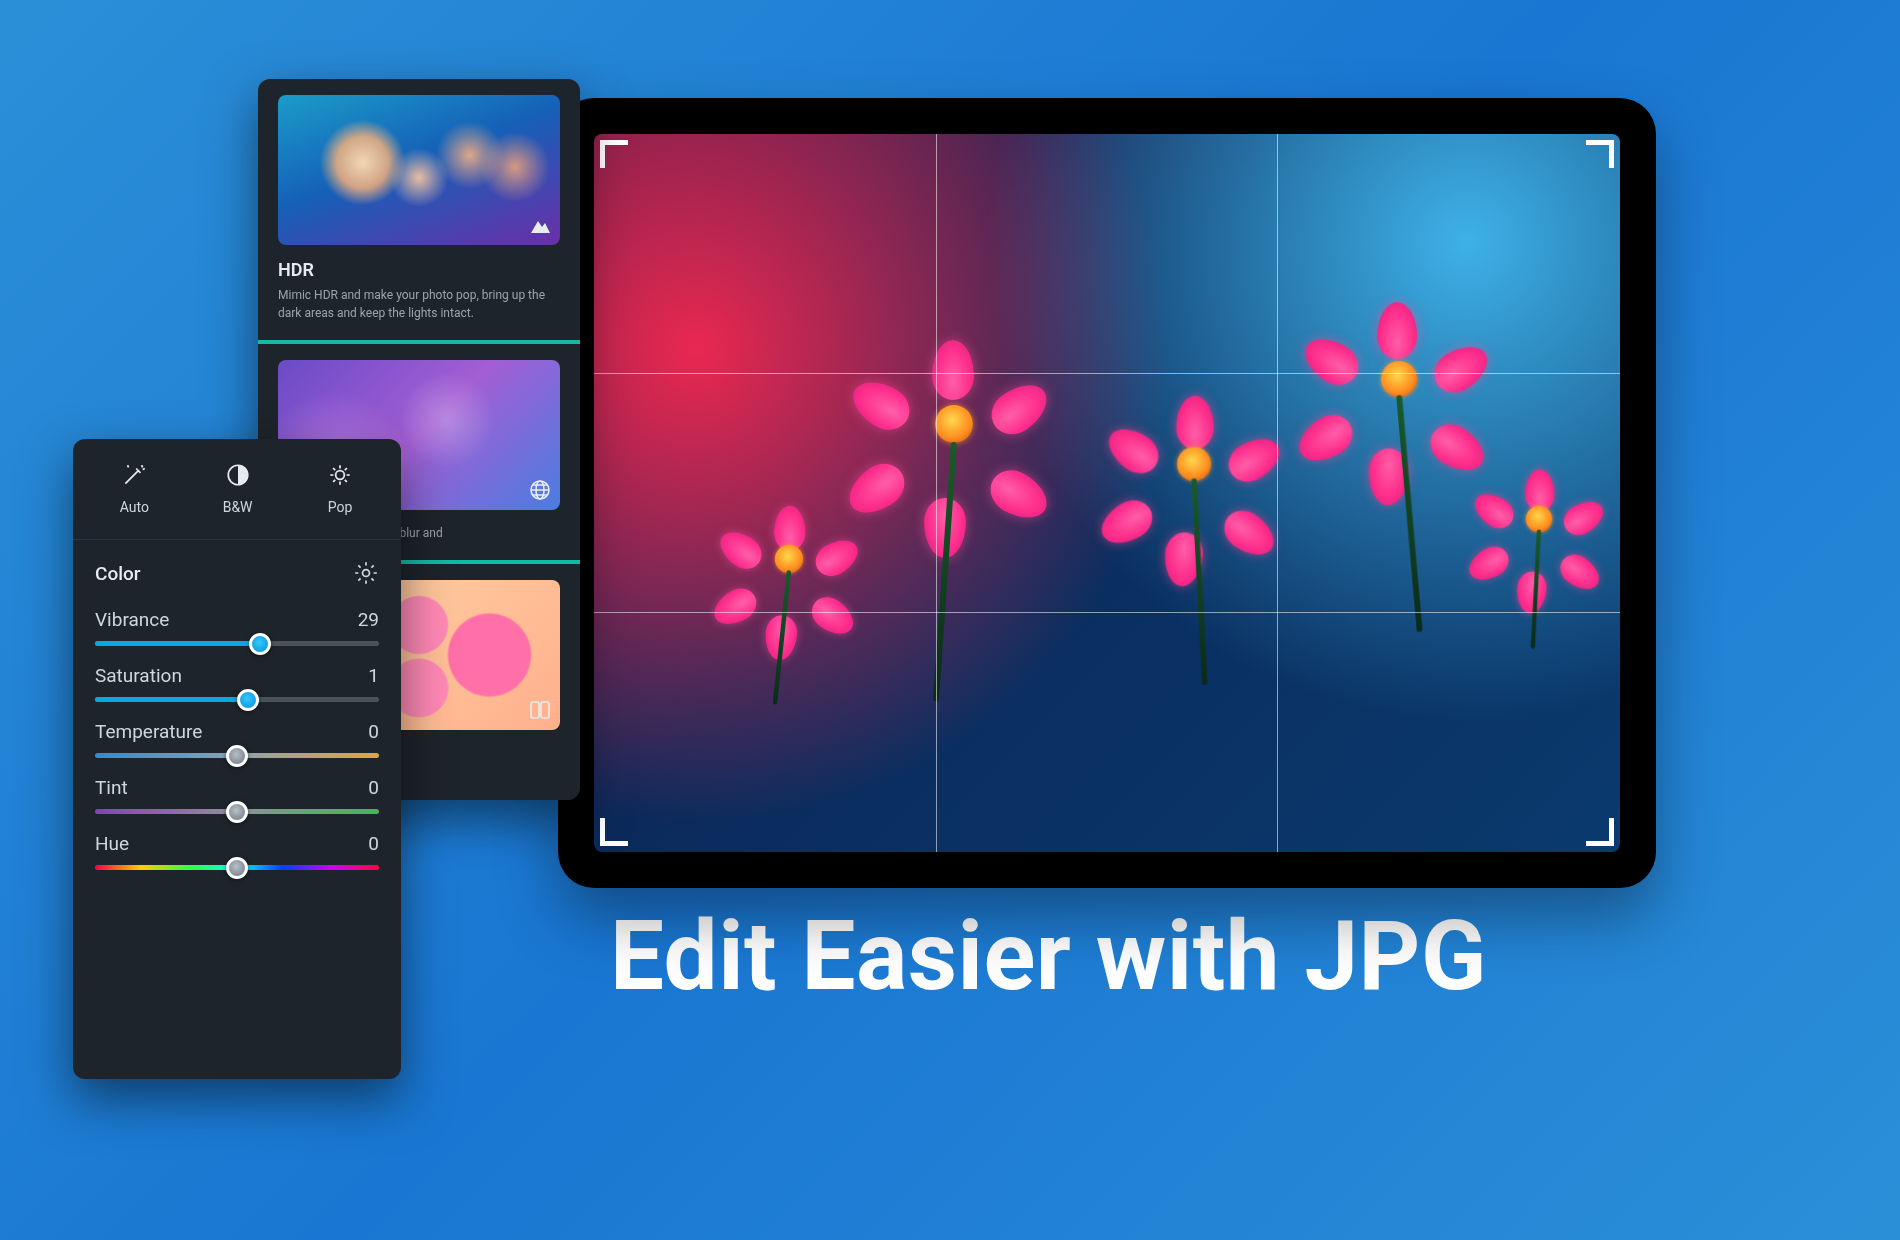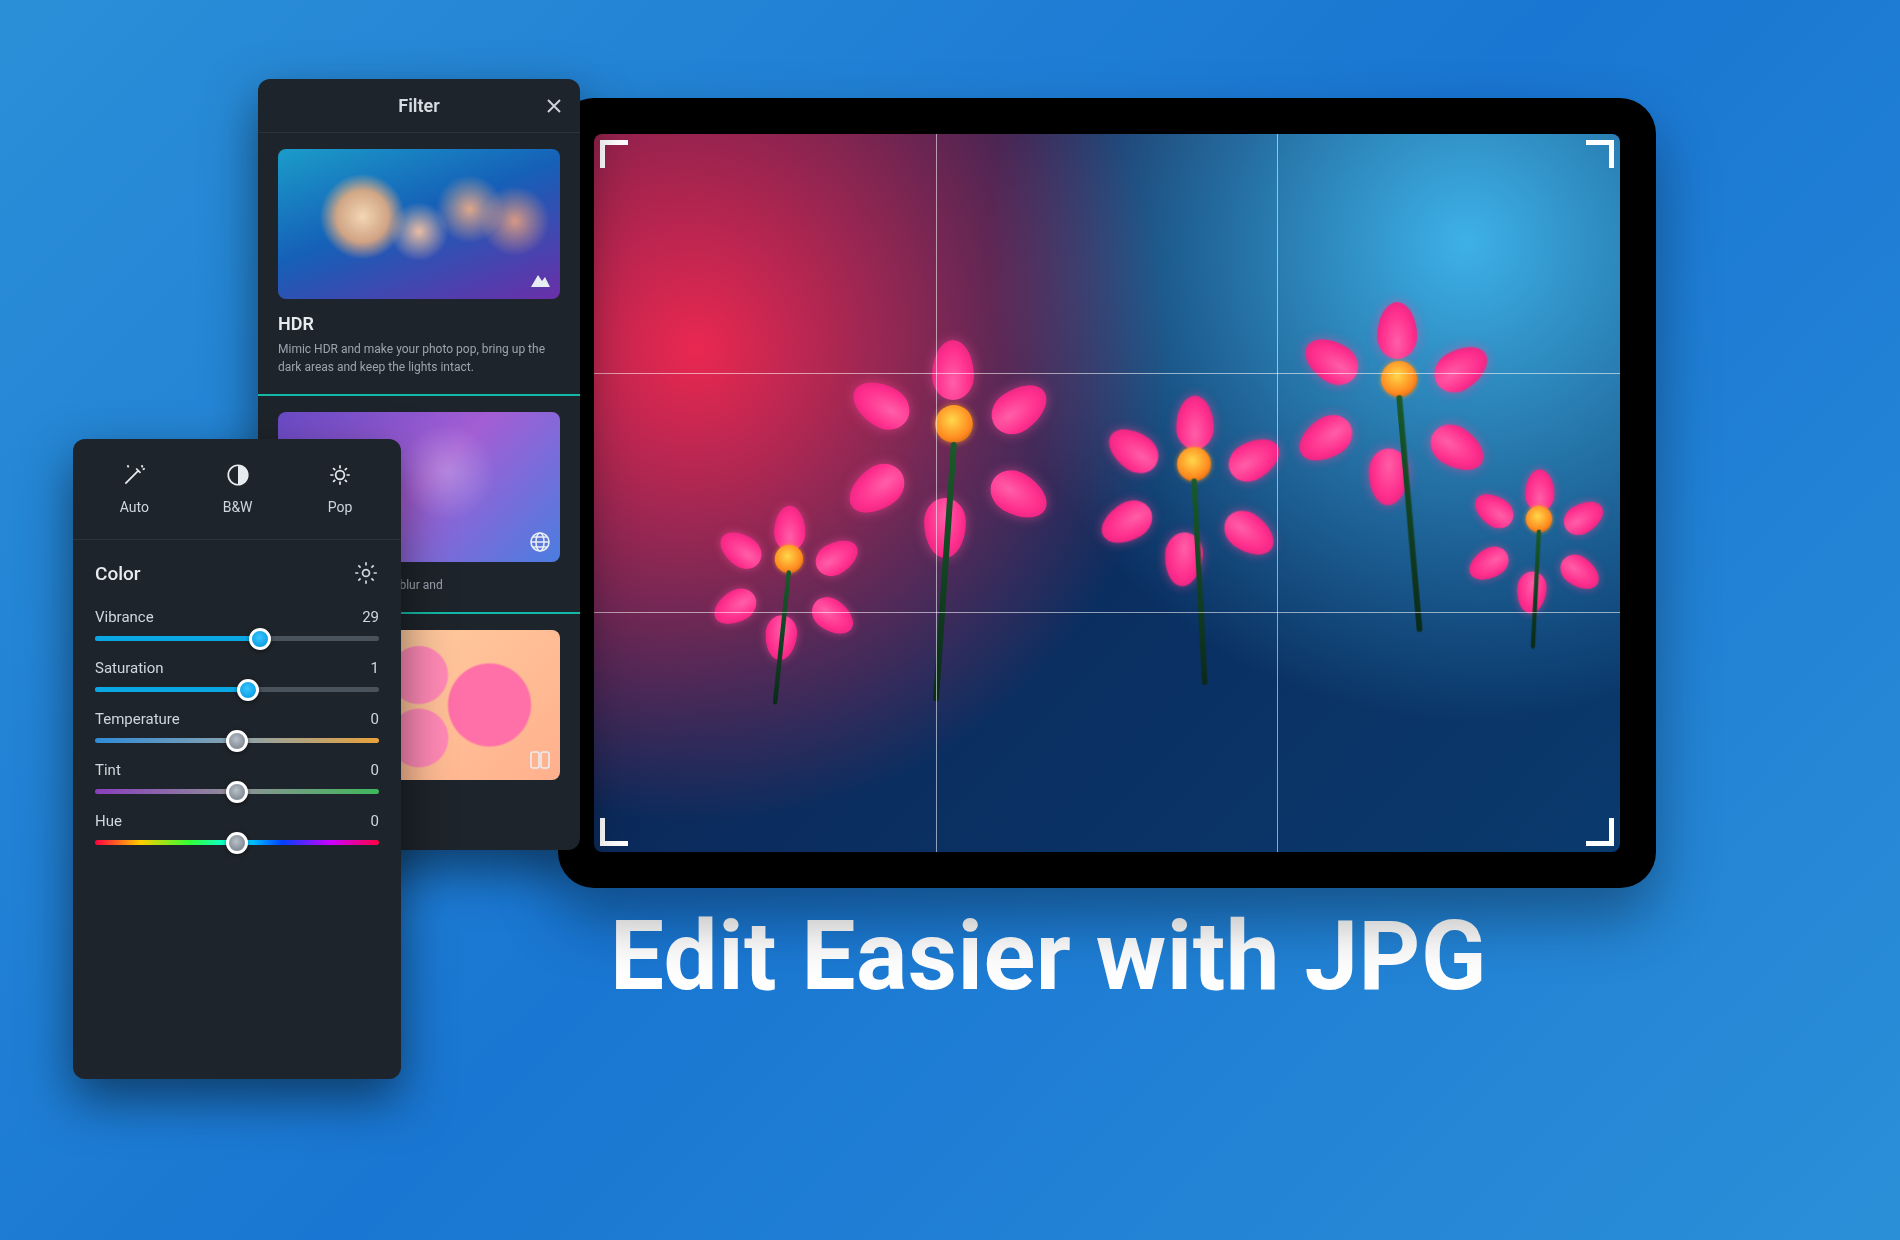--- a/index.html
+++ b/index.html
@@ -68,21 +68,21 @@
     border-bottom:1px solid #2b323a;
   }
   .panel-close {
     position:absolute; right:14px; top:50%; transform:translateY(-50%);
     width:24px; height:24px; cursor:pointer; display:flex; align-items:center; justify-content:center;
   }
   .panel-close svg { width:16px; height:16px; stroke:#ccd3da; stroke-width:2; }
 
   
   .filter-panel { left:258px; top:79px; width:322px; padding-bottom:20px; }
-  .filter-block { padding:16px 20px 18px; border-bottom:2px solid #14b8a6; }
+  .filter-block { padding:16px 20px 18px; border-bottom:4px solid #14b8a6; }
   .filter-block:last-child{border-bottom:none;}
   .thumb {
     width:100%; height:150px; border-radius:8px; position:relative; overflow:hidden;
     margin-bottom:14px;
   }
   .thumb-icon {
     position:absolute; right:8px; bottom:8px; width:24px; height:24px;
     display:flex; align-items:center; justify-content:center;
     color:#e8edf2;
   }
@@ -125,21 +125,21 @@
   .preset-icon svg { width:26px; height:26px; stroke:#e6ebf0; fill:none; stroke-width:1.6; }
 
   .section-head {
     display:flex; align-items:center; justify-content:space-between;
     padding:20px 22px 12px; font-size:19px; font-weight:500; color:#e6ebf0;
   }
   .gear { width:26px; height:26px; cursor:pointer; }
   .gear svg{width:26px;height:26px;stroke:#cfd6dd;fill:none;stroke-width:1.6;}
 
   .slider-row { padding:10px 22px 8px; }
-  .slider-top { display:flex; justify-content:space-between; font-size:15px; color:#cfd6dd; margin-bottom:10px;}
+  .slider-top { display:flex; justify-content:space-between; font-size:19px; color:#cfd6dd; margin-bottom:10px;}
   .track {
     position:relative; height:5px; border-radius:3px; background:#4a525b;
   }
   .track-fill-left { position:absolute; height:5px; border-radius:3px 0 0 3px; left:0; top:0;}
   .knob {
     position:absolute; width:22px; height:22px; border-radius:50%;
     background:radial-gradient(circle at 45% 40%, #38c6ff 0%, #0a9ce0 80%);
     border:3px solid #fff; top:50%; transform:translate(-50%,-50%);
     box-shadow:0 1px 4px rgba(0,0,0,0.5);
   }
@@ -215,28 +215,20 @@
     <div class="grid-line grid-h" style="top:33.3%"></div>
     <div class="grid-line grid-h" style="top:66.6%"></div>
     <div class="crop-handle crop-tl" style="left:6px;top:6px"></div>
     <div class="crop-handle crop-tr" style="right:6px;top:6px"></div>
     <div class="crop-handle crop-bl" style="left:6px;bottom:6px"></div>
     <div class="crop-handle crop-br" style="right:6px;bottom:6px"></div>
   </div>
 </div>
 
 <div class="panel filter-panel">
-  <div class="panel-header">
-    <span>Filter</span>
-    <div class="panel-close">
-      <svg viewBox="0 0 16 16">
-          <path d="M2 2 L14 14 M14 2 L2 14" fill="none"></path>
-        </svg>
-    </div>
-  </div>
 
   <div class="filter-block">
     <div class="thumb thumb-hdr">
       <div class="thumb-icon">
         <svg viewBox="0 0 24 24" fill="#e8edf2">
             <path d="M3 20 L10 8 L14 14 L17 10 L22 20 Z"></path>
           </svg>
       </div>
     </div>
     <div class="filter-name">HDR</div>

